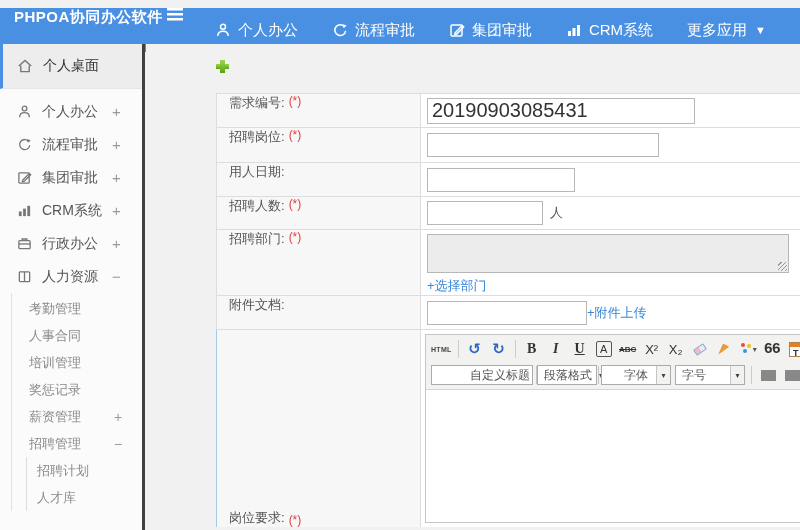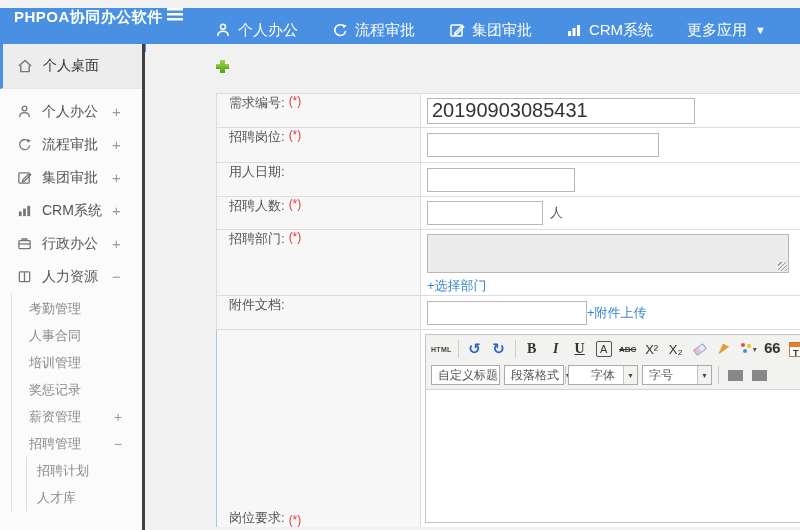--- a/index.html
+++ b/index.html
@@ -97,21 +97,21 @@
   .b-quote { font-family:Liberation Mono, monospace; font-weight:bold; font-size:15px; letter-spacing:-1px; }
   .paste-icon { width:13px; height:15px; border:1px solid #b08050; background:
       linear-gradient(#e67e22,#e67e22) 0 0/13px 4px no-repeat,#fdfdfd;
       font-size:9px; color:#333; text-align:center; line-height:21px; font-weight:bold; }
 
   .ed-select { display:inline-flex; align-items:center; height:20px; background:#fff;
                border:1px solid #ababab; margin:0 2px; cursor:pointer; }
   .ed-select .sv { font-size:12px; color:#555; padding:0 6px; }
   .ed-select .sc { width:14px; height:18px; border-left:1px solid #c5c5c5; font-size:8px; color:#444;
                    display:flex; align-items:center; justify-content:center; background:#f2f2f0; }
-  .s1{width:69px;} .s2{width:60px;justify-content:space-between;}
+  .s1{width:102px;justify-content:space-between;padding-left:32px;} .s2{width:60px;justify-content:space-between;}
   .s3{width:70px;justify-content:space-between;padding-left:16px;} .s4{width:70px;justify-content:space-between;}
   .align-icon { width:15px; height:11px; background-repeat:no-repeat; }
   .al-l { background:linear-gradient(#888,#888) 0 0/15px 2px,linear-gradient(#888,#888) 0 3px/10px 2px,
           linear-gradient(#888,#888) 0 6px/15px 2px,linear-gradient(#888,#888) 0 9px/10px 2px; }
   .al-c { background:linear-gradient(#888,#888) 0 0/15px 2px,linear-gradient(#888,#888) 50% 3px/11px 2px,
           linear-gradient(#888,#888) 0 6px/15px 2px,linear-gradient(#888,#888) 50% 9px/11px 2px; }
   .ed-content { height:132px; background:#fff; }
 
   svg.icn { stroke:#777; fill:none; stroke-width:1.4; }
   svg.icn-w { stroke:#fff; fill:none; stroke-width:1.5; }

